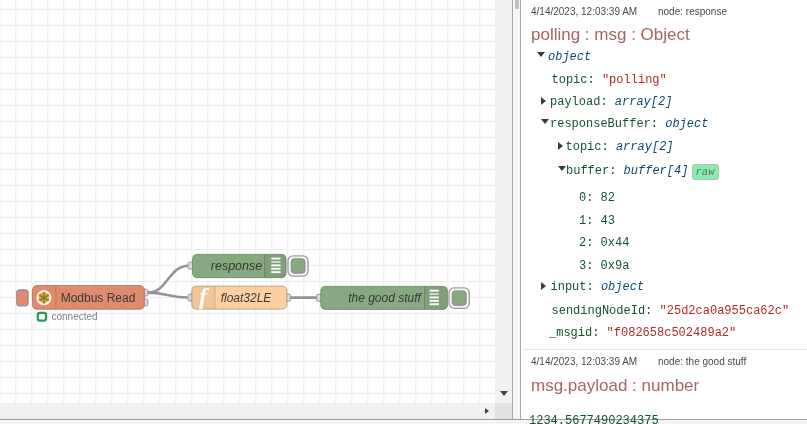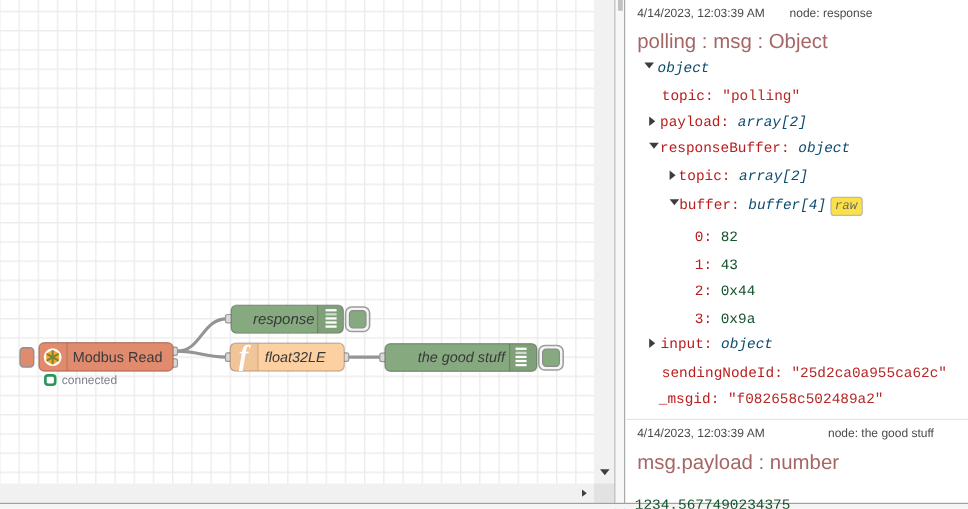--- a/index.html
+++ b/index.html
@@ -22,31 +22,31 @@
   #strip{left:513.3px;top:0;width:7.1px;height:424px;background:#f7f7f7;}
   #thumb{left:514.6px;top:0;width:4px;height:8.6px;background:#c1c1c1;}
   #vline2{left:520.4px;top:0;width:1.1px;height:424px;background:#a9a9a9;}
   #botline{left:0;top:419.2px;width:807px;height:1.2px;background:#a0a0a0;}
   #botstrip{left:0;top:420.4px;width:807px;height:3.6px;background:#f4f4f4;}
   
   .date{font-size:10px;color:#4a4a4a;white-space:pre;}
   .topic{font-size:17px;color:#a66666;white-space:pre;}
   .mono{font-family:"Liberation Mono",monospace;font-size:12px;color:#333;
         white-space:pre;line-height:14px;}
-  .key{color:#b91c1c;}
+  .key{color:#14532d;}
   .meta{color:#0c4a6e;font-style:italic;}
   .str{color:#b72828;}
   .num{color:#14532d;}
   .arrd{width:0;height:0;border-left:4.5px solid transparent;
         border-right:4.5px solid transparent;border-top:5.5px solid #3c3c3c;}
   .arrr{width:0;height:0;border-top:4.5px solid transparent;
         border-bottom:4.5px solid transparent;border-left:5.5px solid #3c3c3c;}
   #rawbtn{left:691.5px;top:163.5px;width:25px;height:14.5px;border:1px solid #b9b9b9;
      border-radius:3px;font-family:"Liberation Mono",monospace;font-style:italic;
-     font-size:10.5px;color:#6a6a6a;text-align:center;line-height:14px;background:#fde047;}
+     font-size:10.5px;color:#6a6a6a;text-align:center;line-height:14px;background:#86efac;}
   #sep{left:521.5px;top:348.5px;width:285.5px;height:1.2px;background:#e4e4e4;}
 </style>
 </head>
 <body>
 <div id="grid" class="abs"></div>
 <svg id="flow" class="abs" style="left:0;top:0" width="496" height="403" viewBox="0 0 496 403">
   <defs>
       <clipPath id="fnclip">
         <rect x="191.8" y="286" width="95.1" height="23.2" rx="4.5"></rect>
       </clipPath>
@@ -157,15 +157,15 @@
 <div class="abs mono" style="left:579px;top:258.5px;"><span class="key">3: </span><span class="num">0x9a</span></div>
 
 <div class="abs arrr" style="left:540.5px;top:282px;"></div>
 <div class="abs mono" style="left:550.5px;top:279.5px;"><span class="key">input: </span><span class="meta">object</span></div>
 
 <div class="abs mono" style="left:551.5px;top:303.5px;"><span class="key">sendingNodeId: </span><span class="str">"25d2ca0a955ca62c"</span></div>
 <div class="abs mono" style="left:549px;top:325.5px;"><span class="key">_msgid: </span><span class="str">"f082658c502489a2"</span></div>
 
 <div id="sep" class="abs"></div>
 <div class="abs date" style="left:531px;top:356px;">4/14/2023, 12:03:39 AM</div>
-<div class="abs date" style="left:658px;top:356px;margin-left:32px;">node: the good stuff</div>
+<div class="abs date" style="left:658px;top:356px;">node: the good stuff</div>
 <div class="abs topic" style="left:531px;top:376px;">msg.payload : number</div>
 <div class="abs mono num" style="left:529px;top:399.5px;margin-top:14px;">1234.5677490234375</div>
 
 </body></html>

